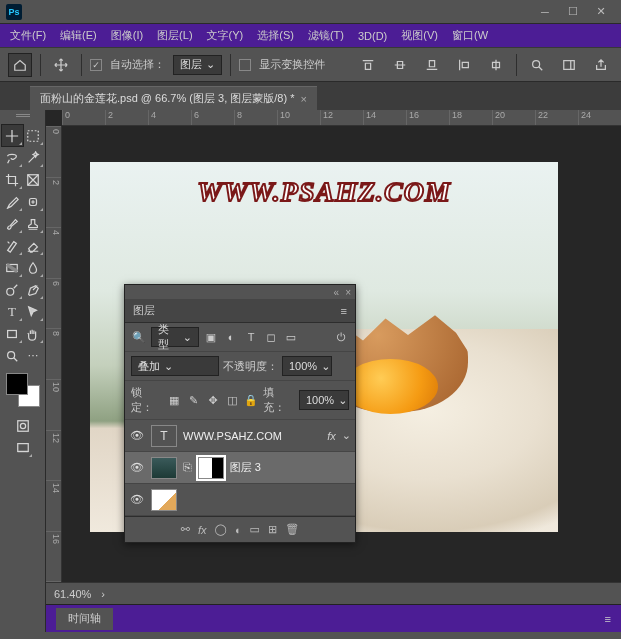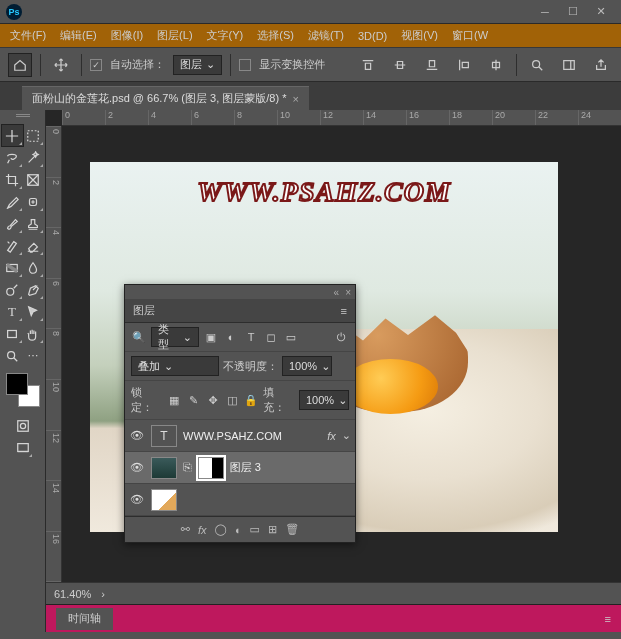--- a/index.html
+++ b/index.html
@@ -1,29 +1,29 @@
 <!DOCTYPE html>
 <html><head>
 <meta charset="utf-8">
 <style>
 *{margin:0;padding:0;box-sizing:border-box;font-family:"Microsoft YaHei",Arial,sans-serif;user-select:none}
 body{width:621px;height:639px;background:#535353;overflow:hidden;font-size:11px;color:#ccc}
 .titlebar{height:24px;background:#535353;display:flex;align-items:center;padding:0 6px;border-bottom:1px solid #2a2a2a}
-.titlebar .logo{width:16px;height:16px;background:#001d33;border-radius:8px;display:flex;align-items:center;justify-content:center;color:#26c9ff;font-weight:bold;font-size:9px}
+.titlebar .logo{width:16px;height:16px;background:#001d33;border-radius:2px;display:flex;align-items:center;justify-content:center;color:#26c9ff;font-weight:bold;font-size:9px}
 .titlebar .wc{display:flex;margin-left:auto;gap:0}
 .titlebar .wbtn{width:28px;height:20px;display:flex;align-items:center;justify-content:center;color:#bbb}
-.menubar{height:24px;background:#a16207;display:flex;align-items:center;padding:0 4px;gap:2px;border-bottom:1px solid #383838}
+.menubar{height:24px;background:#4c1d95;display:flex;align-items:center;padding:0 4px;gap:2px;border-bottom:1px solid #383838}
 .menubar span{padding:3px 6px;cursor:default}
 .optbar{height:34px;background:#535353;display:flex;align-items:center;padding:0 8px;gap:8px;border-bottom:1px solid #2a2a2a}
 .icbtn{width:24px;height:24px;display:flex;align-items:center;justify-content:center;color:#ccc;border:1px solid transparent}
 .icbtn.sel{background:#3f3f3f;border:1px solid #222}
 .sep{width:1px;height:22px;background:#2e2e2e}
 .chk{width:12px;height:12px;border:1px solid #888;display:inline-flex;align-items:center;justify-content:center;font-size:9px;color:#ccc}
 .seld{height:20px;background:#3a3a3a;border:1px solid #222;display:flex;align-items:center;padding:0 6px;gap:4px;color:#ddd}
-.tabrow{height:28px;background:#3c3c3c;display:flex;align-items:end;padding-left:22px}
+.tabrow{height:28px;background:#3c3c3c;display:flex;align-items:end;padding-left:30px}
 .doctab{height:24px;background:#535353;padding:0 10px;display:flex;align-items:center;gap:6px;font-size:11px;color:#ddd;border-top:1px solid #666}
 .doctab .x{color:#aaa;font-size:11px}
 .work{display:flex;height:522px}
 .tools{width:46px;background:#535353;border-right:1px solid #2a2a2a;padding:4px 2px;display:flex;flex-direction:column;align-items:center;gap:0}
 .tools .dbl{width:14px;height:8px;display:flex;flex-direction:column;gap:1px;align-self:center;margin-bottom:3px}
 .tools .dbl i{height:1px;background:#888}
 .trow{display:flex;gap:0;margin-bottom:1px}
 .tbtn{width:21px;height:21px;display:flex;align-items:center;justify-content:center;color:#d6d6d6;position:relative}
 .tbtn.sel{background:#3a3a3a;outline:1px solid #222}
 .tbtn .tri{position:absolute;right:1px;bottom:1px;width:0;height:0;border-right:3px solid #aaa;border-top:3px solid transparent}
@@ -53,21 +53,21 @@
 .layer.sel{background:#6a6a6a}
 .eye{width:16px;text-align:center;color:#ddd}
 .thumb{width:26px;height:22px;border:1px solid #888;background:#fff;flex:0 0 auto}
 .thumb.txt{background:#535353;color:#ddd;display:flex;align-items:center;justify-content:center;font-size:12px}
 .thumb.img1{background:linear-gradient(180deg,#3a5a5a,#1d3a36)}
 .thumb.mask{background:linear-gradient(90deg,#fff 55%,#000 55%)}
 .thumb.img2{background:linear-gradient(135deg,#fff 60%,#e2a85a 60%)}
 .lname{flex:1;font-size:11px;color:#eee}
 .lact{display:flex;align-items:center;justify-content:center;gap:8px;height:26px;color:#bbb;font-size:11px;border-top:1px solid #2d2d2d}
 .statusbar{position:absolute;bottom:28px;left:0;right:0;height:22px;background:#535353;display:flex;align-items:center;padding:0 8px;gap:10px;font-size:11px;color:#ccc;border-top:1px solid #333}
-.timeline{position:absolute;bottom:0;left:0;right:0;height:28px;background:#be185d;display:flex;align-items:center;padding:0 10px;border-top:1px solid #222;justify-content:space-between}
+.timeline{position:absolute;bottom:0;left:0;right:0;height:28px;background:#4c1d95;display:flex;align-items:center;padding:0 10px;border-top:1px solid #222;justify-content:space-between}
 .timeline .tl-tab{background:#535353;height:22px;padding:0 12px;display:flex;align-items:center}
 svg{width:14px;height:14px;fill:none;stroke:currentColor;stroke-width:1.4}
 </style>
 </head>
 <body>
 
 <div class="titlebar">
   <div class="logo">Ps</div>
   <div class="wc">
     <div class="wbtn">─</div>

